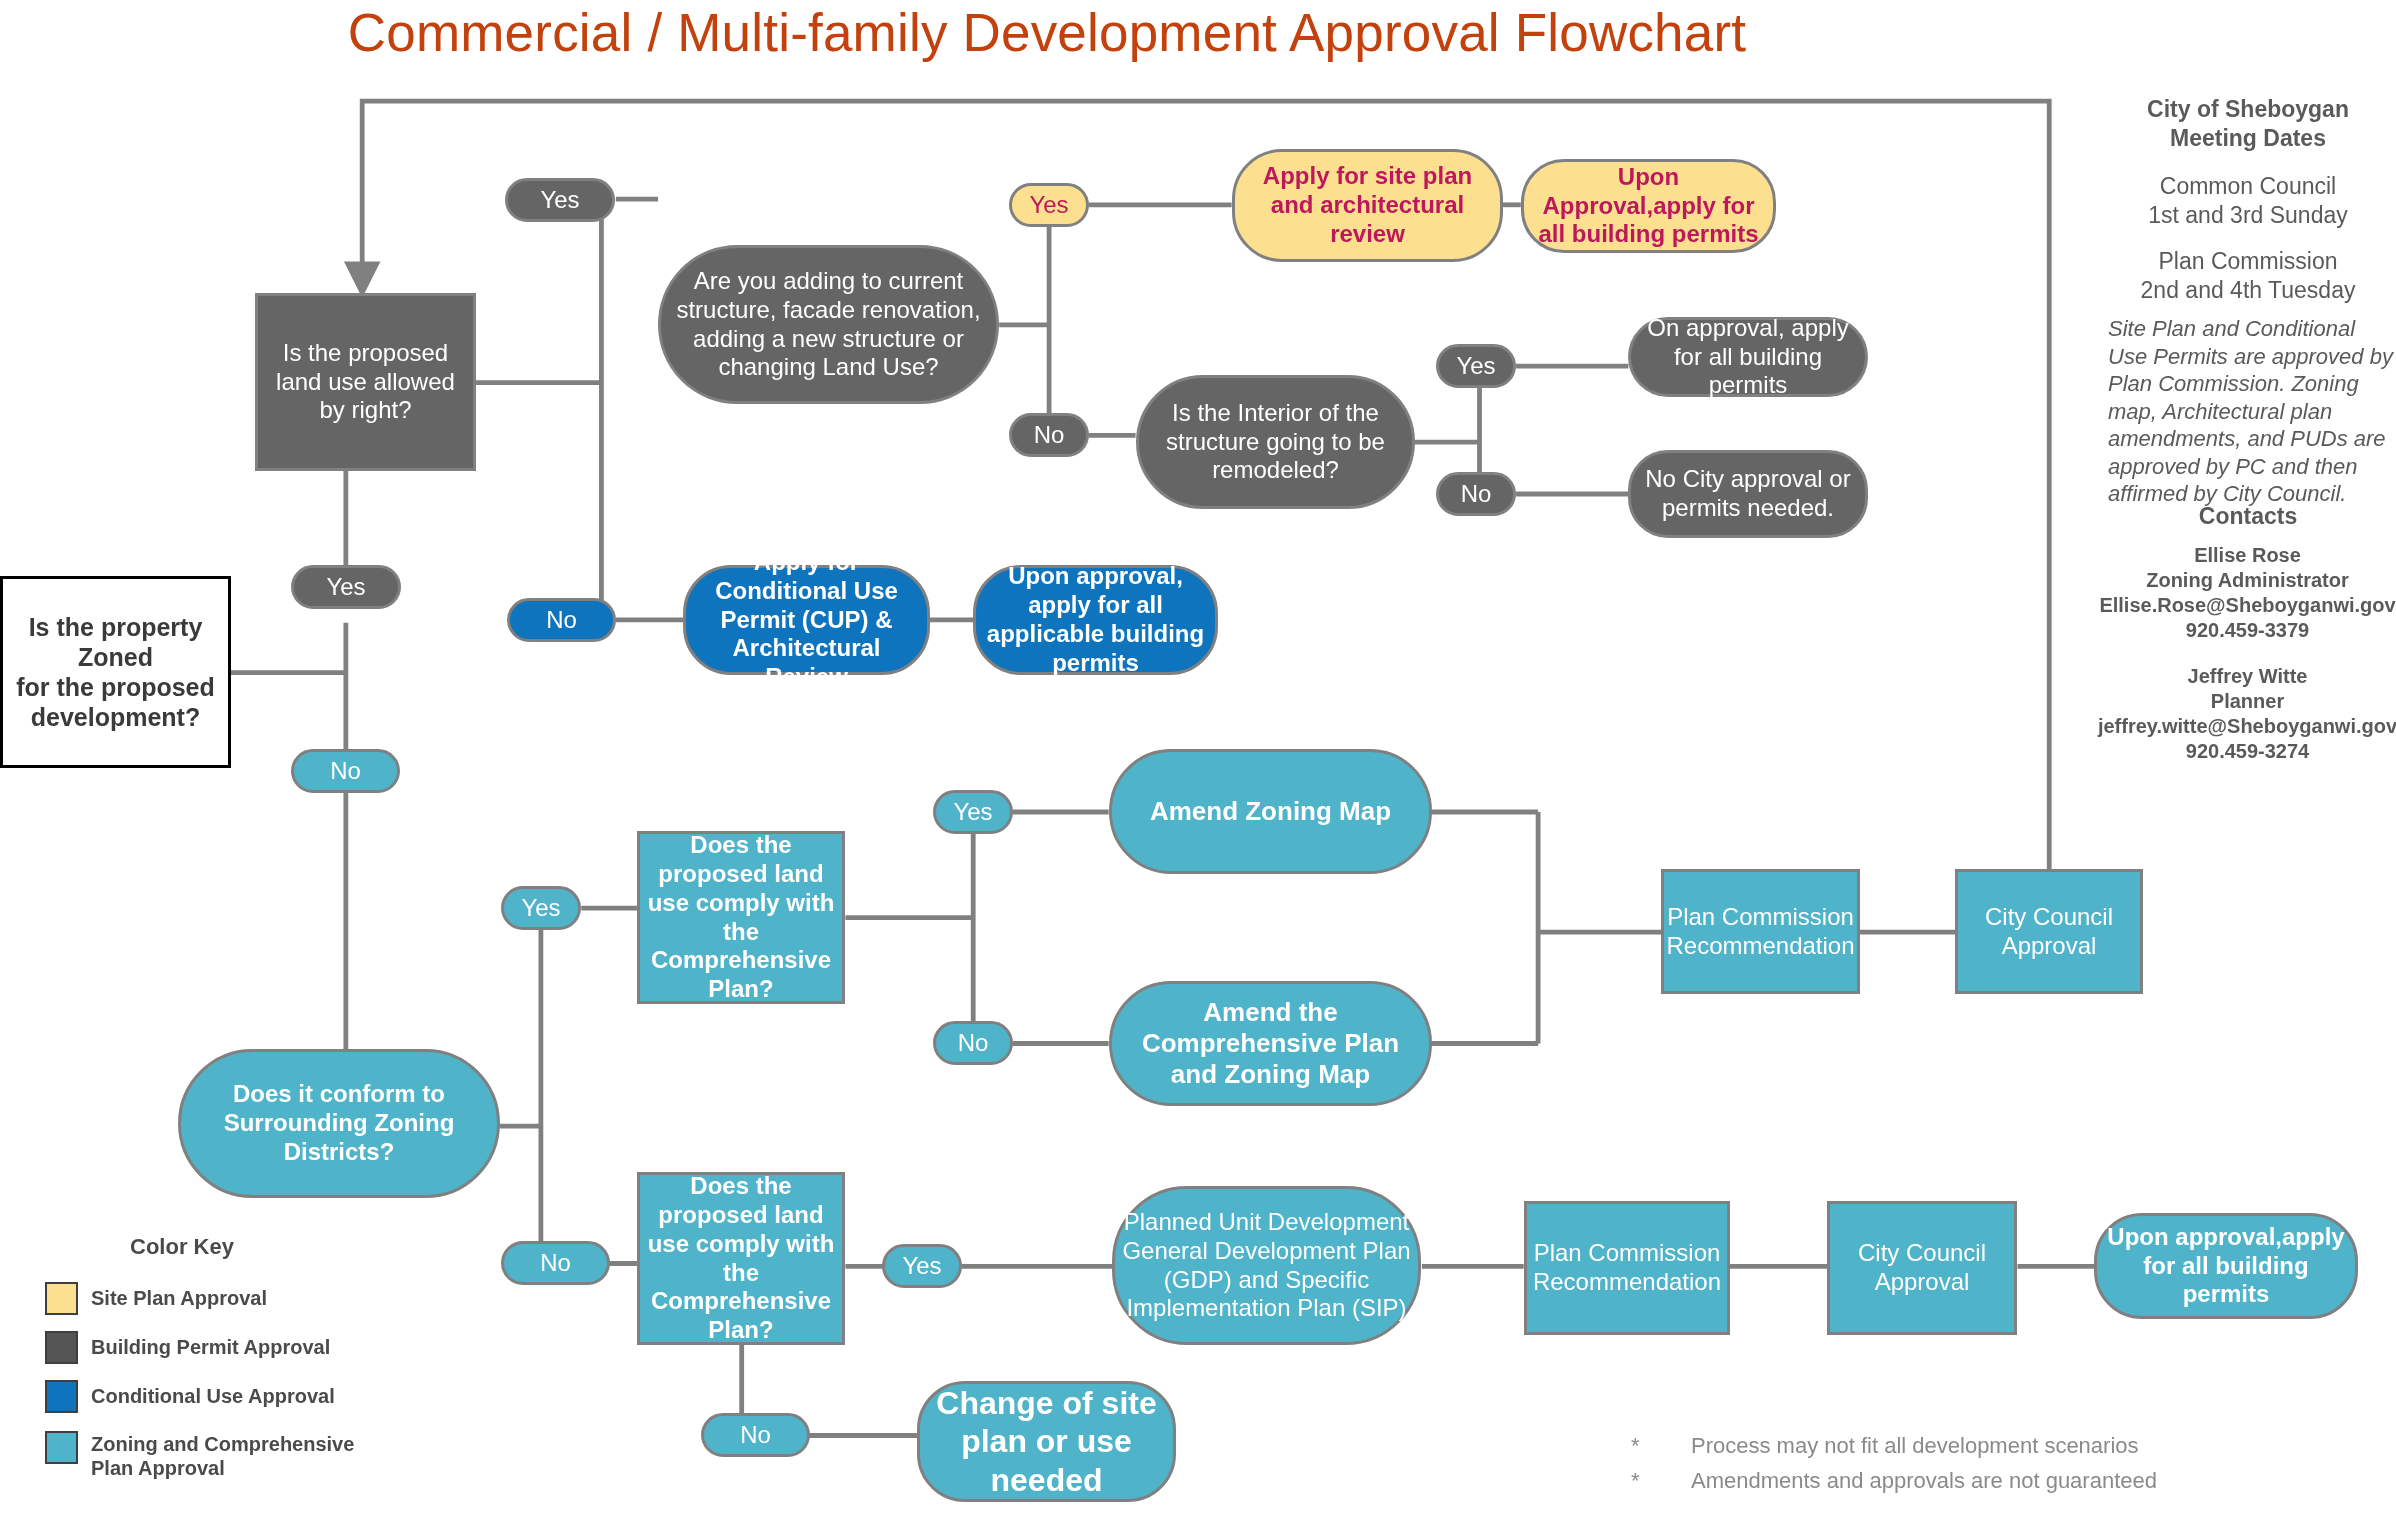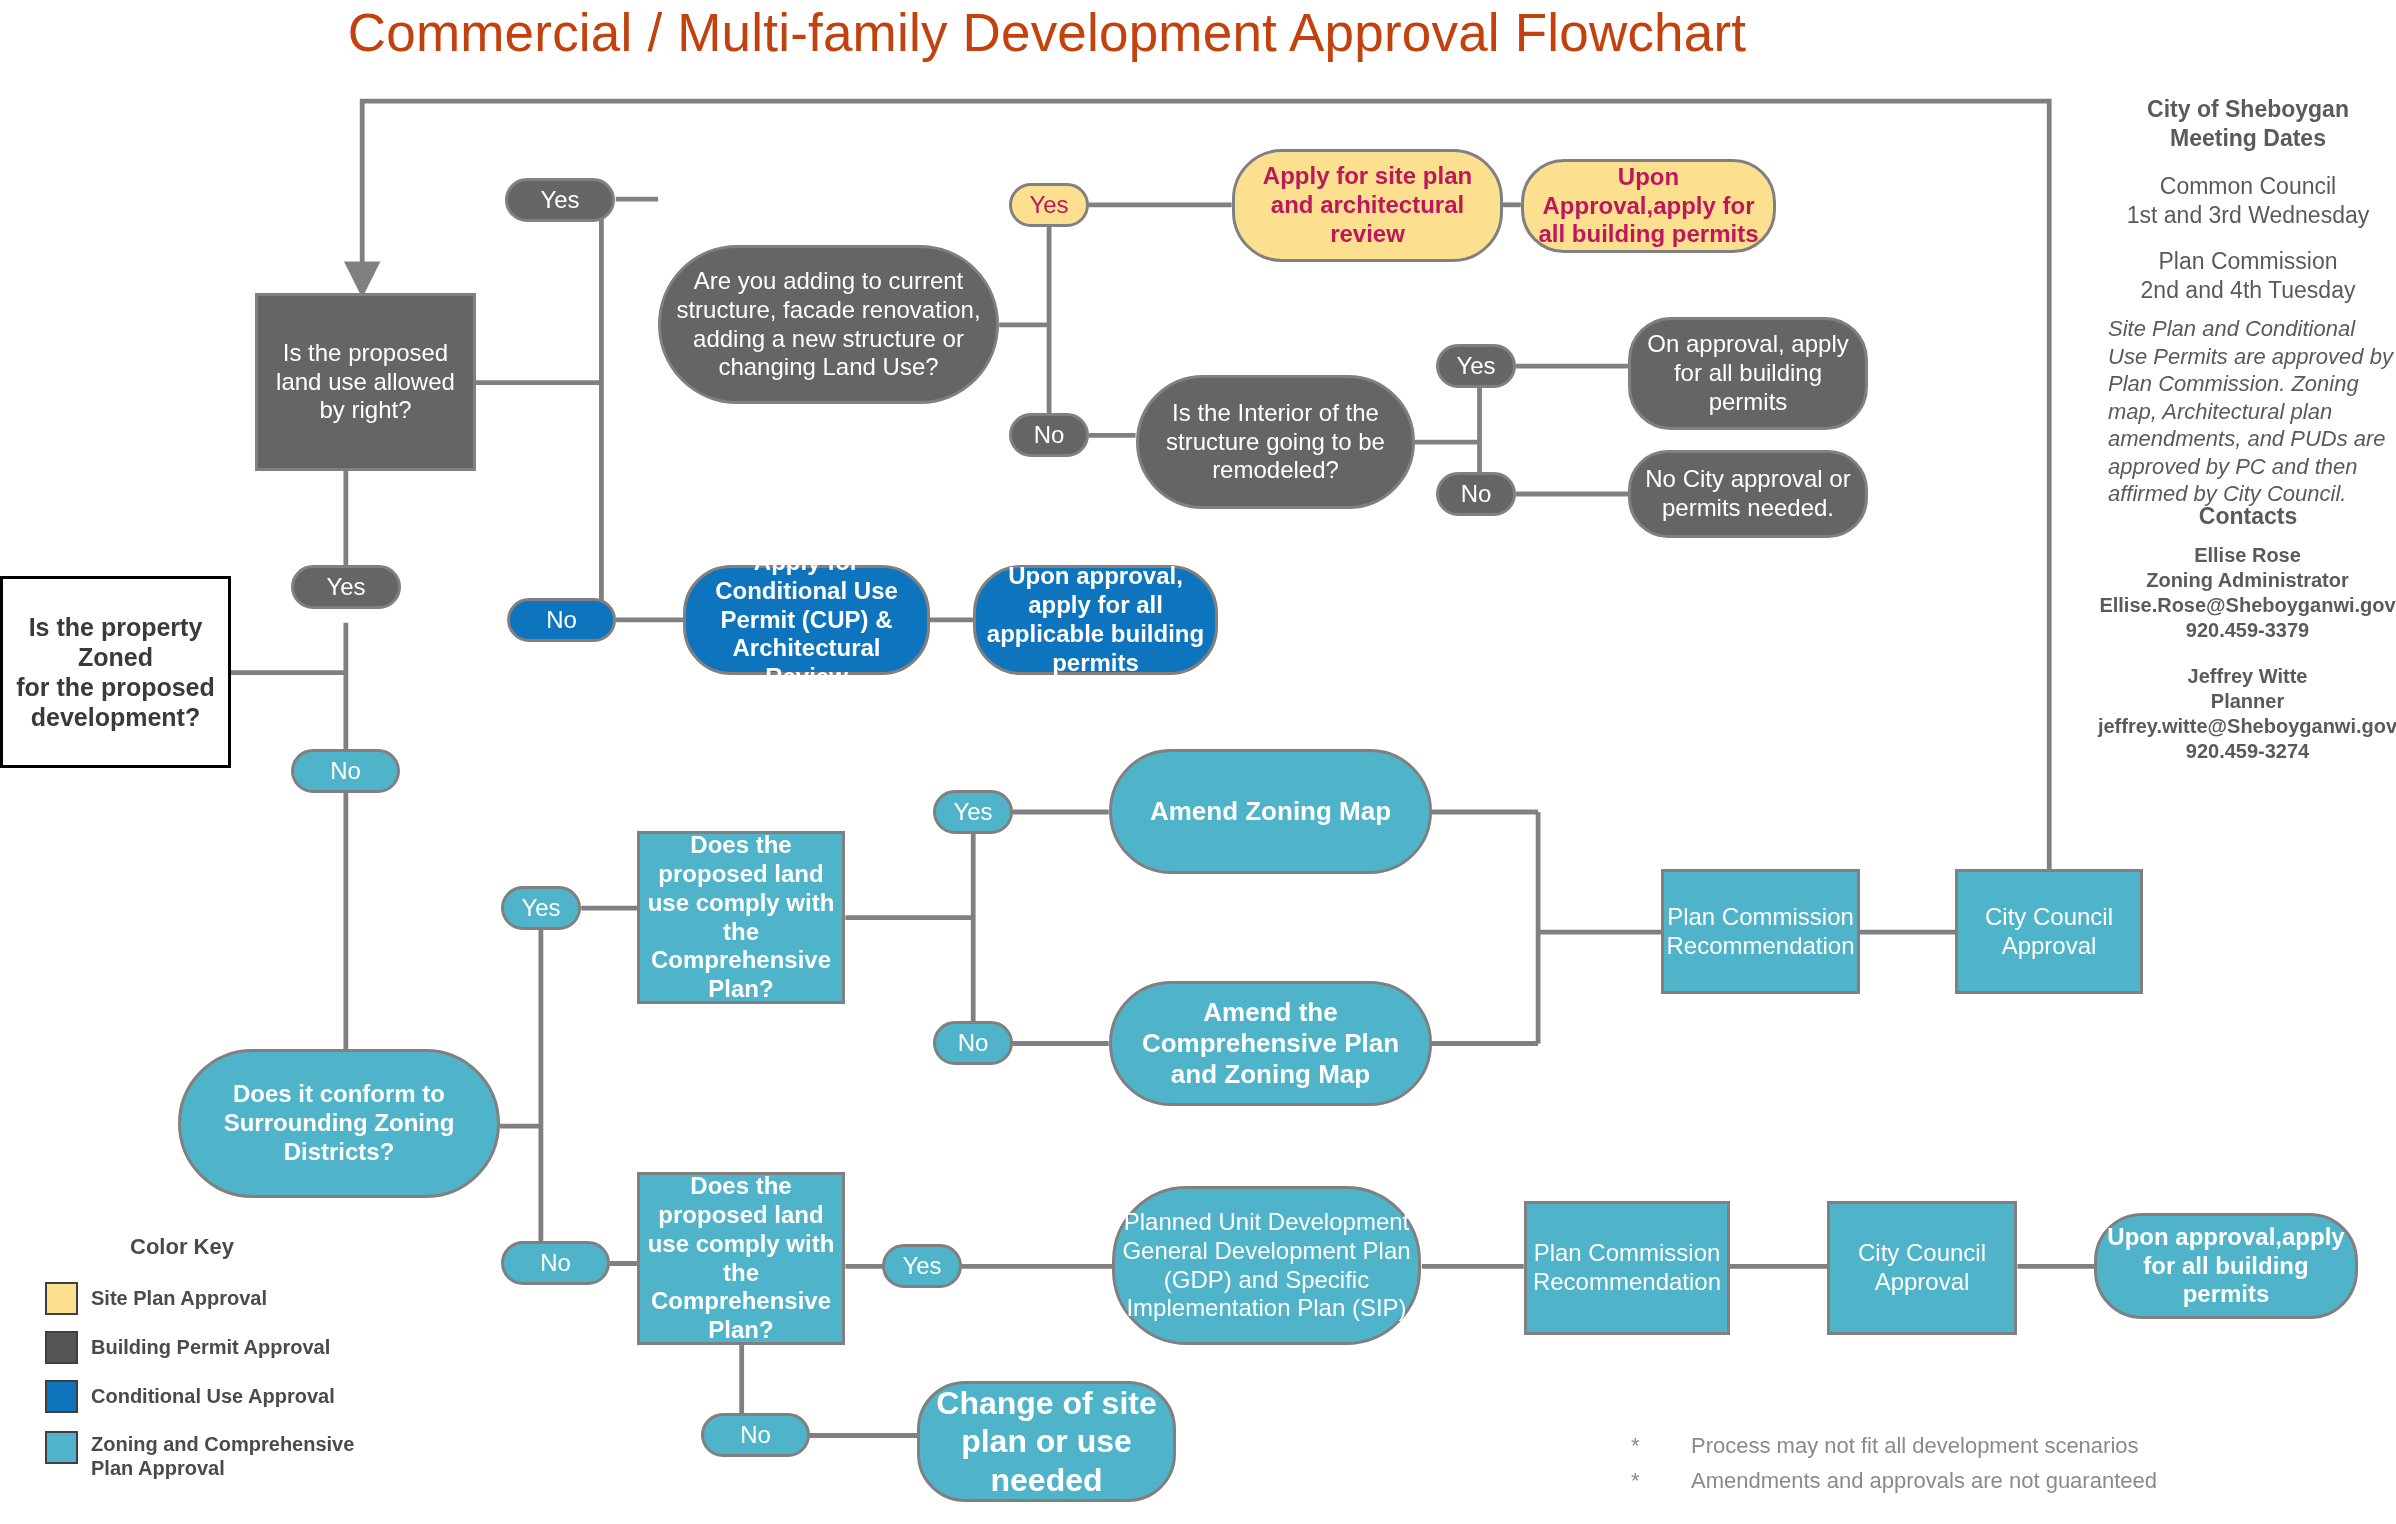--- a/index.html
+++ b/index.html
@@ -150,21 +150,21 @@
   </div>
 
   <div class="node pill grey" style="left:1436px;top:344px;width:80px;height:44px;border-radius:22px;font-size:24px;">
     <span>Yes</span>
   </div>
 
   <div class="node pill grey" style="left:1436px;top:472px;width:80px;height:44px;border-radius:22px;font-size:24px;">
     <span>No</span>
   </div>
 
-  <div class="node pill grey" style="left:1628px;top:317px;width:240px;height:113px;border-radius:43px;font-size:24px;">
+  <div class="node pill grey" style="left:1628px;top:317px;width:240px;height:80px;border-radius:43px;font-size:24px;">
     <span>On approval, apply for all building permits</span>
   </div>
 
   <div class="node pill grey" style="left:1628px;top:450px;width:240px;height:88px;border-radius:40px;font-size:24px;">
     <span>No City approval or permits needed.</span>
   </div>
 
   <div class="node pill grey" style="left:291px;top:565px;width:110px;height:44px;border-radius:22px;font-size:24px;">
     <span>Yes</span>
   </div>
@@ -259,21 +259,21 @@
   </div>
 
   <div class="node pill teal" style="left:917px;top:1381px;width:259px;height:121px;border-radius:48px;font-size:32px;font-weight:bold;">
     <span>Change of site plan or use needed</span>
   </div>
 
   <div class="side b" style="left:2104px;top:96px;width:288px;font-size:23px;">City of Sheboygan</div>
   <div class="side b" style="left:2104px;top:125px;width:288px;font-size:23px;">Meeting Dates</div>
 
   <div class="side" style="left:2104px;top:173px;width:288px;font-size:23px;">Common Council</div>
-  <div class="side" style="left:2104px;top:202px;width:288px;font-size:23px;">1st and 3rd Wednesday</div>
+  <div class="side" style="left:2104px;top:202px;width:288px;font-size:23px;">1st and 3rd Sunday</div>
 
   <div class="side" style="left:2104px;top:248px;width:288px;font-size:23px;">Plan Commission</div>
   <div class="side" style="left:2104px;top:277px;width:288px;font-size:23px;">2nd and 4th Tuesday</div>
 
   <div class="side i" style="left:2108px;top:315px;width:288px;font-size:22px;line-height:1.25;">Site Plan and Conditional Use Permits are approved by Plan Commission. Zoning map, Architectural plan amendments, and PUDs are approved by PC and then affirmed by City Council.</div>
 
   <div class="side b" style="left:2104px;top:503px;width:288px;font-size:23px;">Contacts</div>
 
   <div class="side b" style="left:2094px;top:544px;width:307px;font-size:20px;">Ellise Rose</div>
   <div class="side b" style="left:2094px;top:569px;width:307px;font-size:20px;">Zoning Administrator</div>

